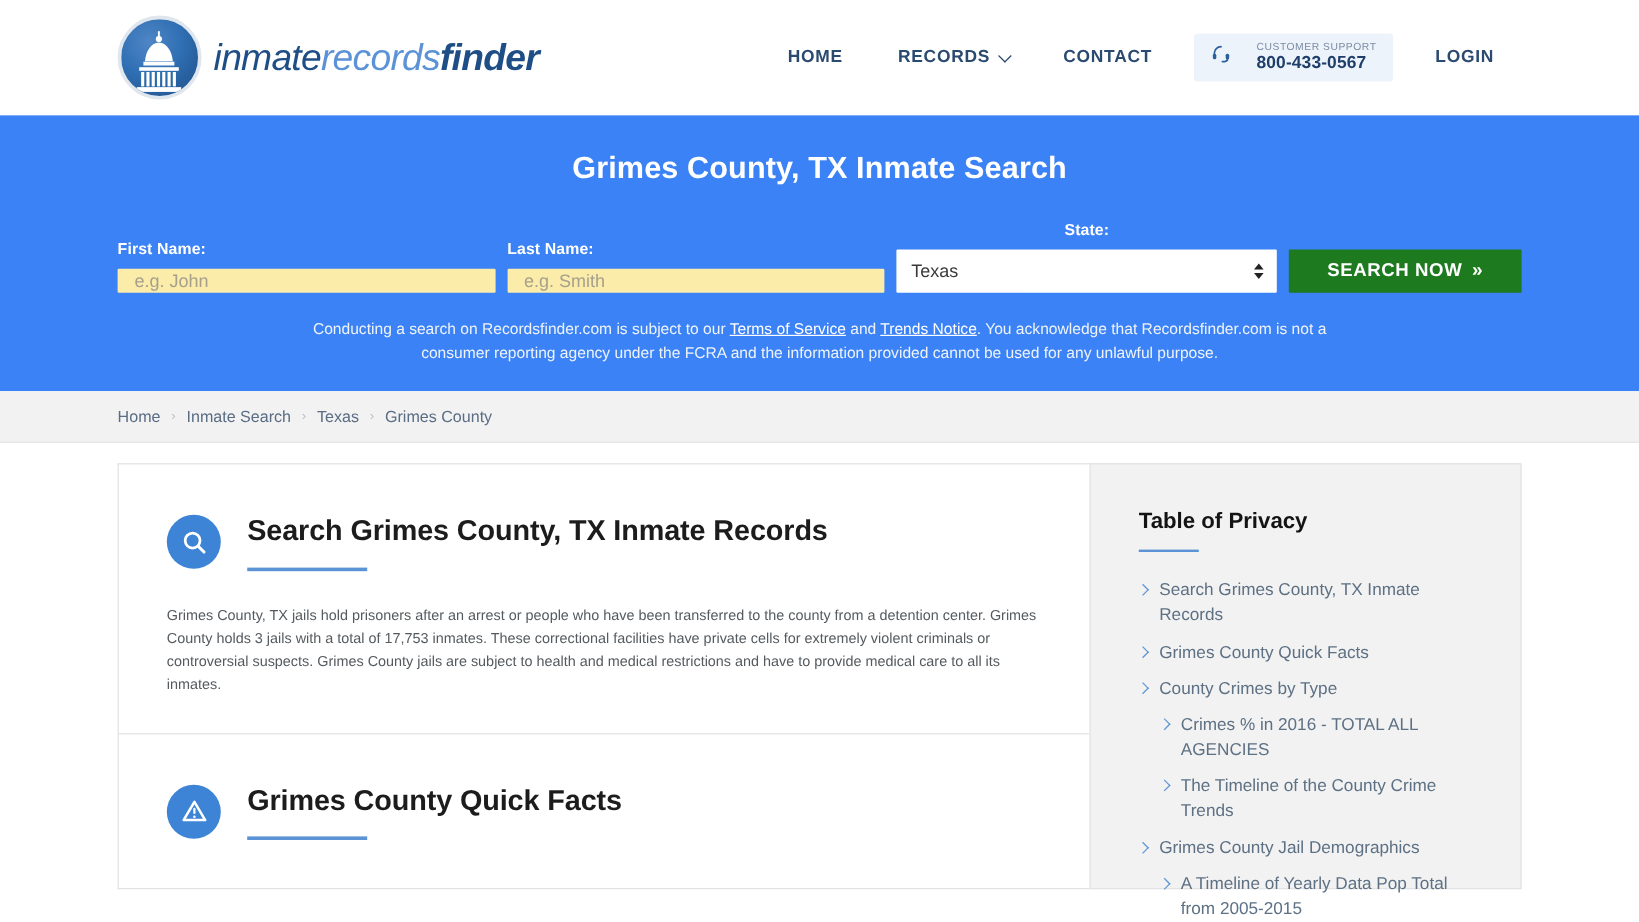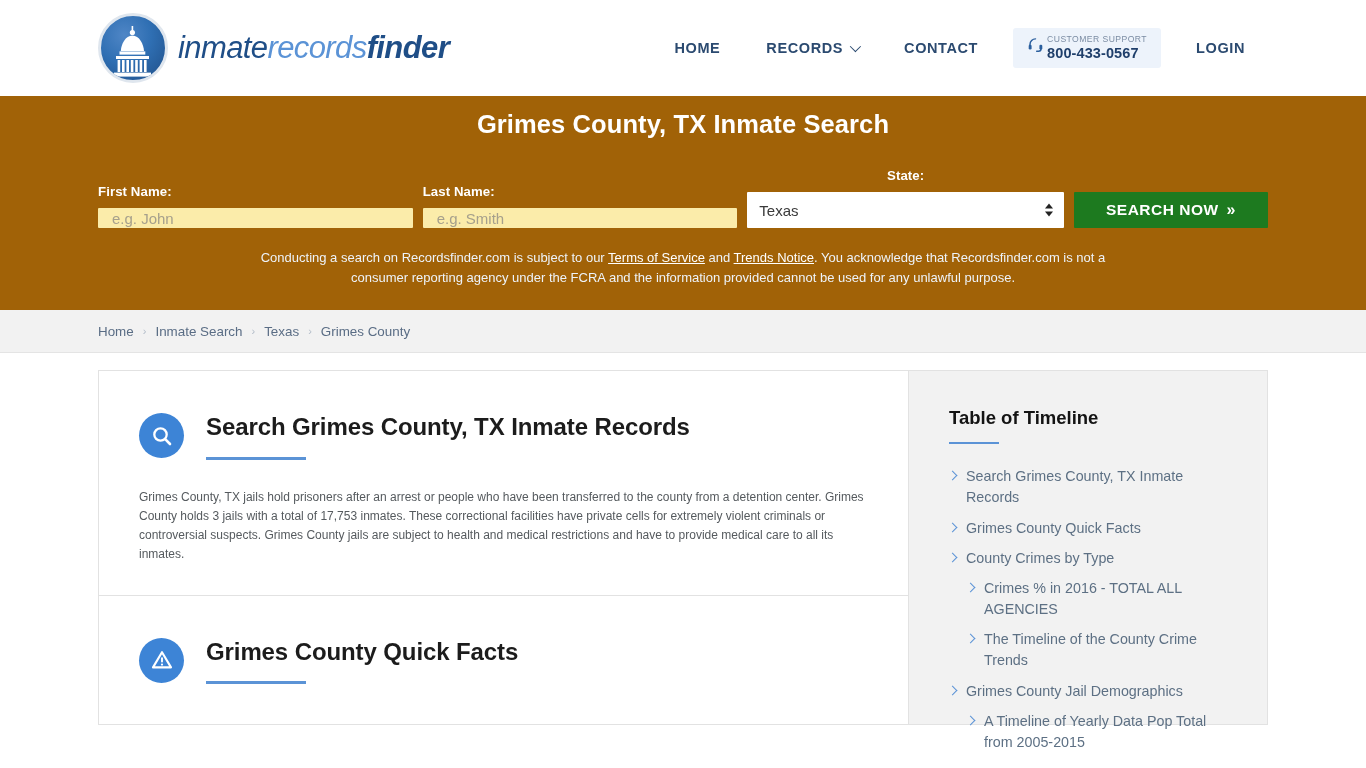--- a/index.html
+++ b/index.html
@@ -62,21 +62,21 @@
     display: inline-block;
     width: 8px; height: 8px;
     border-right: 1.6px solid #2b4a70;
     border-bottom: 1.6px solid #2b4a70;
     transform: rotate(45deg) translateY(-2px);
   }
   .support-box {
     background: #edf3fb;
     border-radius: 3px;
     padding: 7px 14px;
-    display: flex; align-items: center; gap: 3px;
+    display: flex; align-items: center; gap: 21px;
     margin: 0 12px;
     cursor: pointer;
   }
   .support-text { line-height: 1.15; }
   .support-label {
     display: block;
     font-size: 8.6px;
     letter-spacing: 0.45px;
     color: #7b8ca3;
     font-weight: 500;
@@ -84,22 +84,22 @@
   .support-phone {
     display: block;
     font-size: 14.5px;
     font-weight: 700;
     color: #1f3f6b;
     letter-spacing: 0.1px;
   }
 
   
   .hero {
-    background: #a16207;
-    padding: 14px 98px 22px;
+    background: #3b82f6;
+    padding: 30px 98px 22px;
     color: #fff;
   }
   .hero-title {
     text-align: center;
     font-size: 25.5px;
     font-weight: 700;
     letter-spacing: 0.1px;
     margin-bottom: 29px;
   }
   .search-row {
@@ -445,21 +445,21 @@
         <div class="sec-title-wrap">
           <h2 class="sec-title">Grimes County Quick Facts</h2>
           <div class="title-rule"></div>
         </div>
       </div>
     </section>
 
   </main>
 
   <aside class="toc">
-    <h3 class="toc-title">Table of Timeline</h3>
+    <h3 class="toc-title">Table of Privacy</h3>
     <div class="toc-rule"></div>
     <ul class="toc-list">
       <li class="toc-item">
         <span class="toc-chev"></span>
         <a class="toc-link">Search Grimes County, TX Inmate Records</a>
       </li>
       <li class="toc-item">
         <span class="toc-chev"></span>
         <a class="toc-link">Grimes County Quick Facts</a>
       </li>

